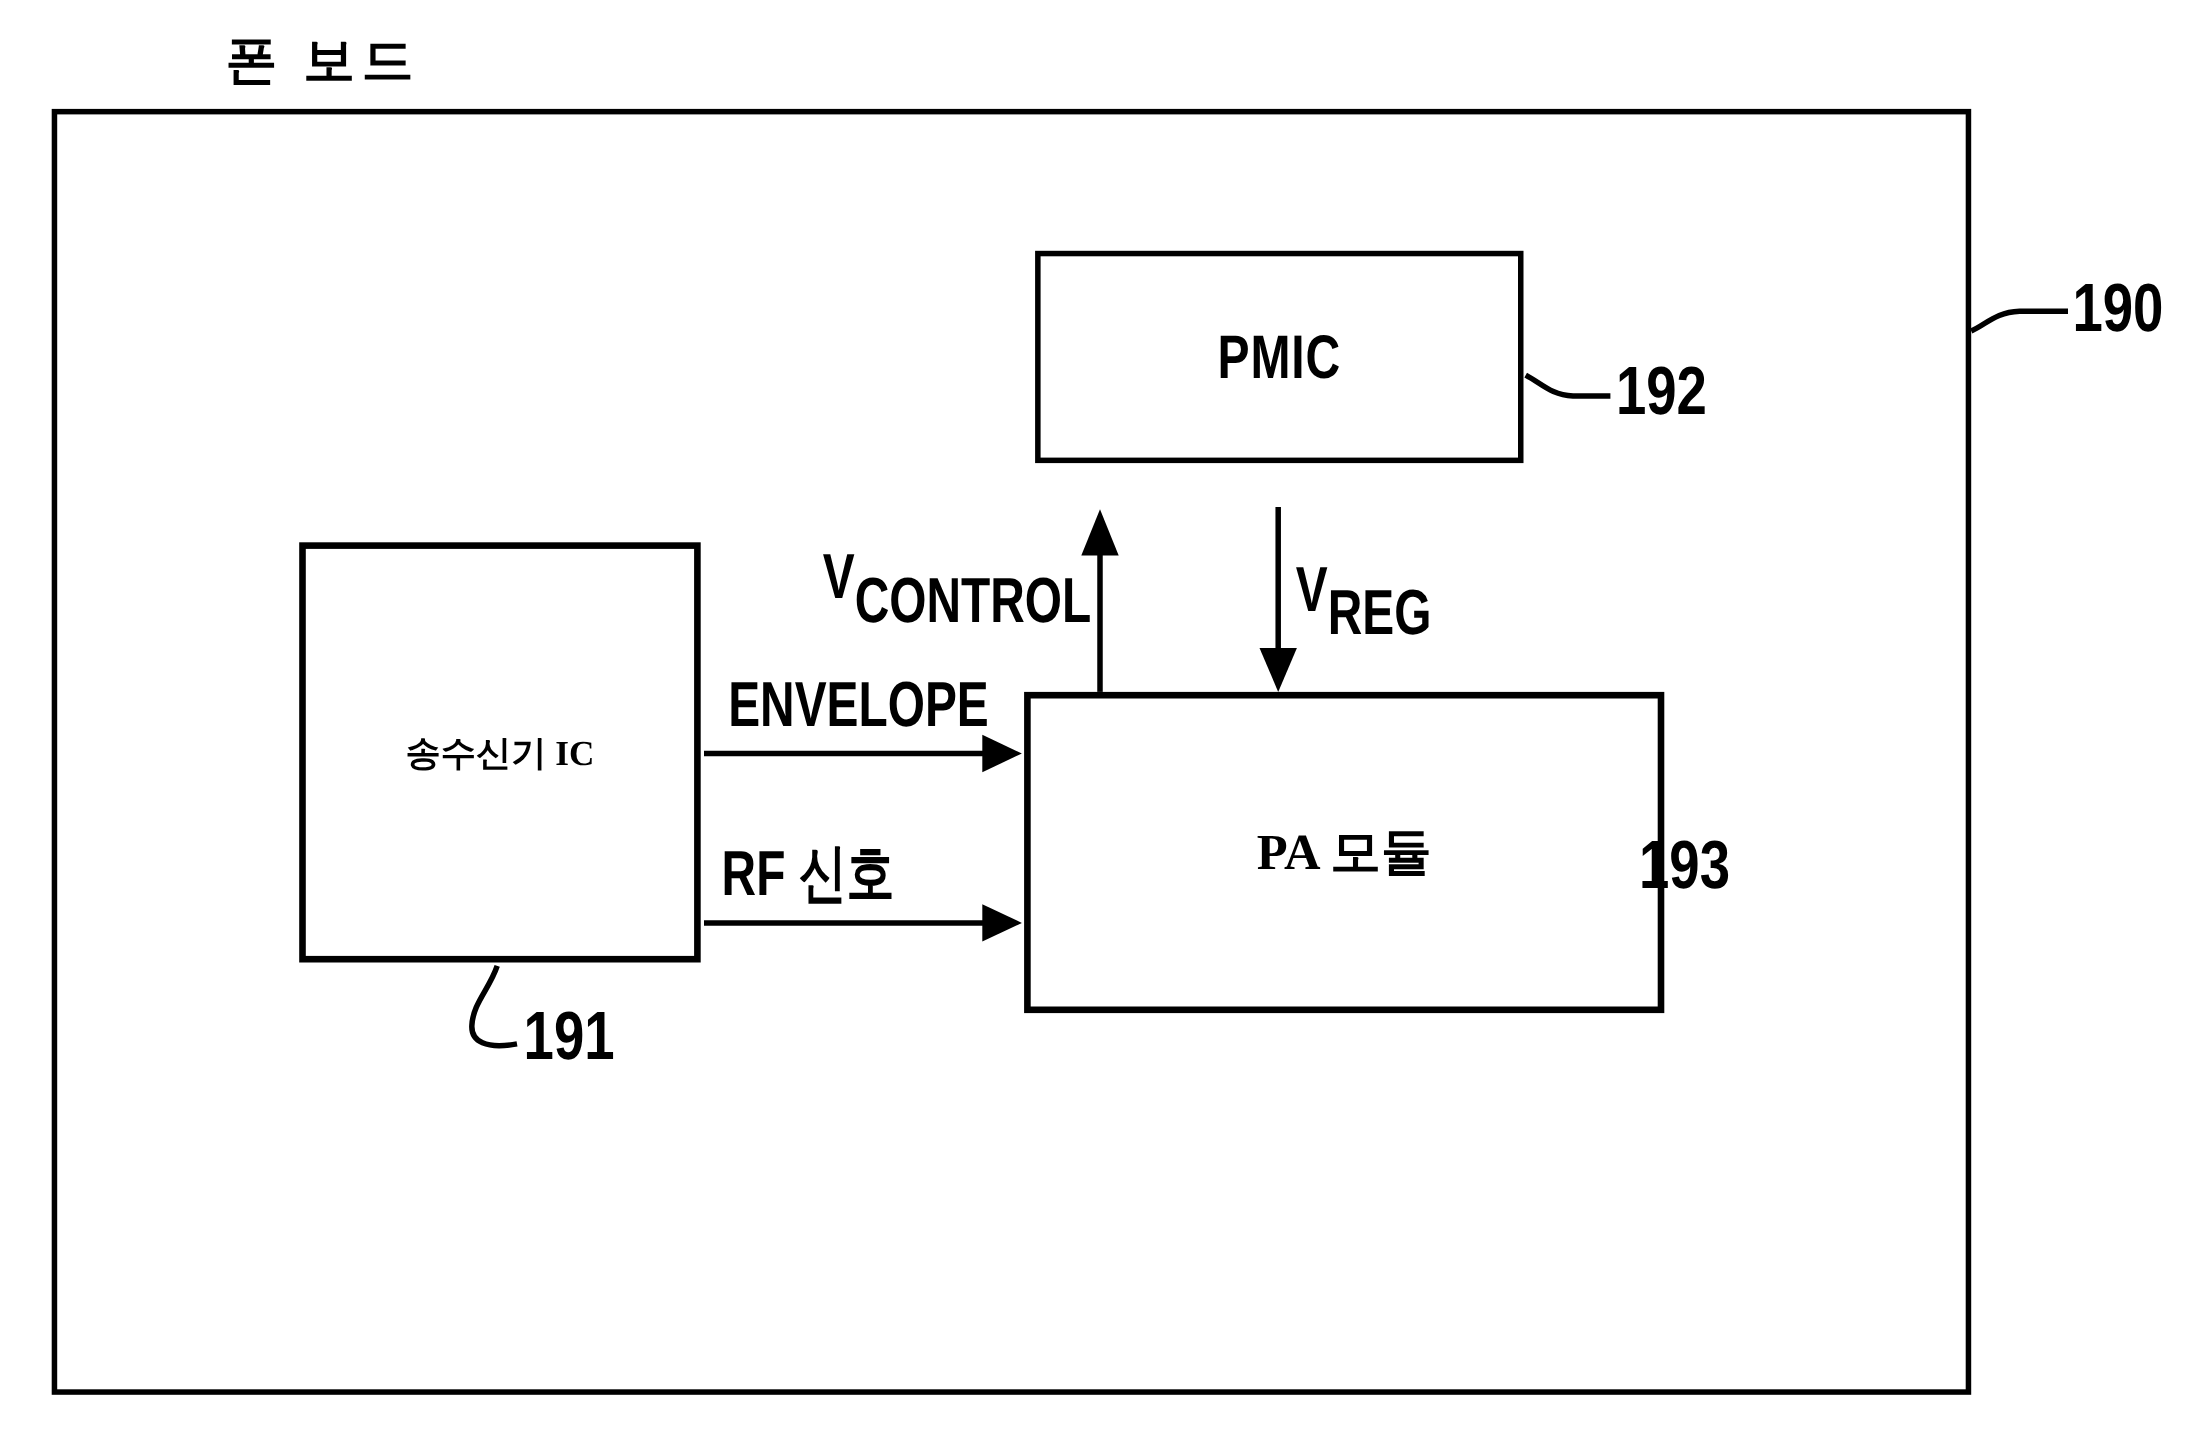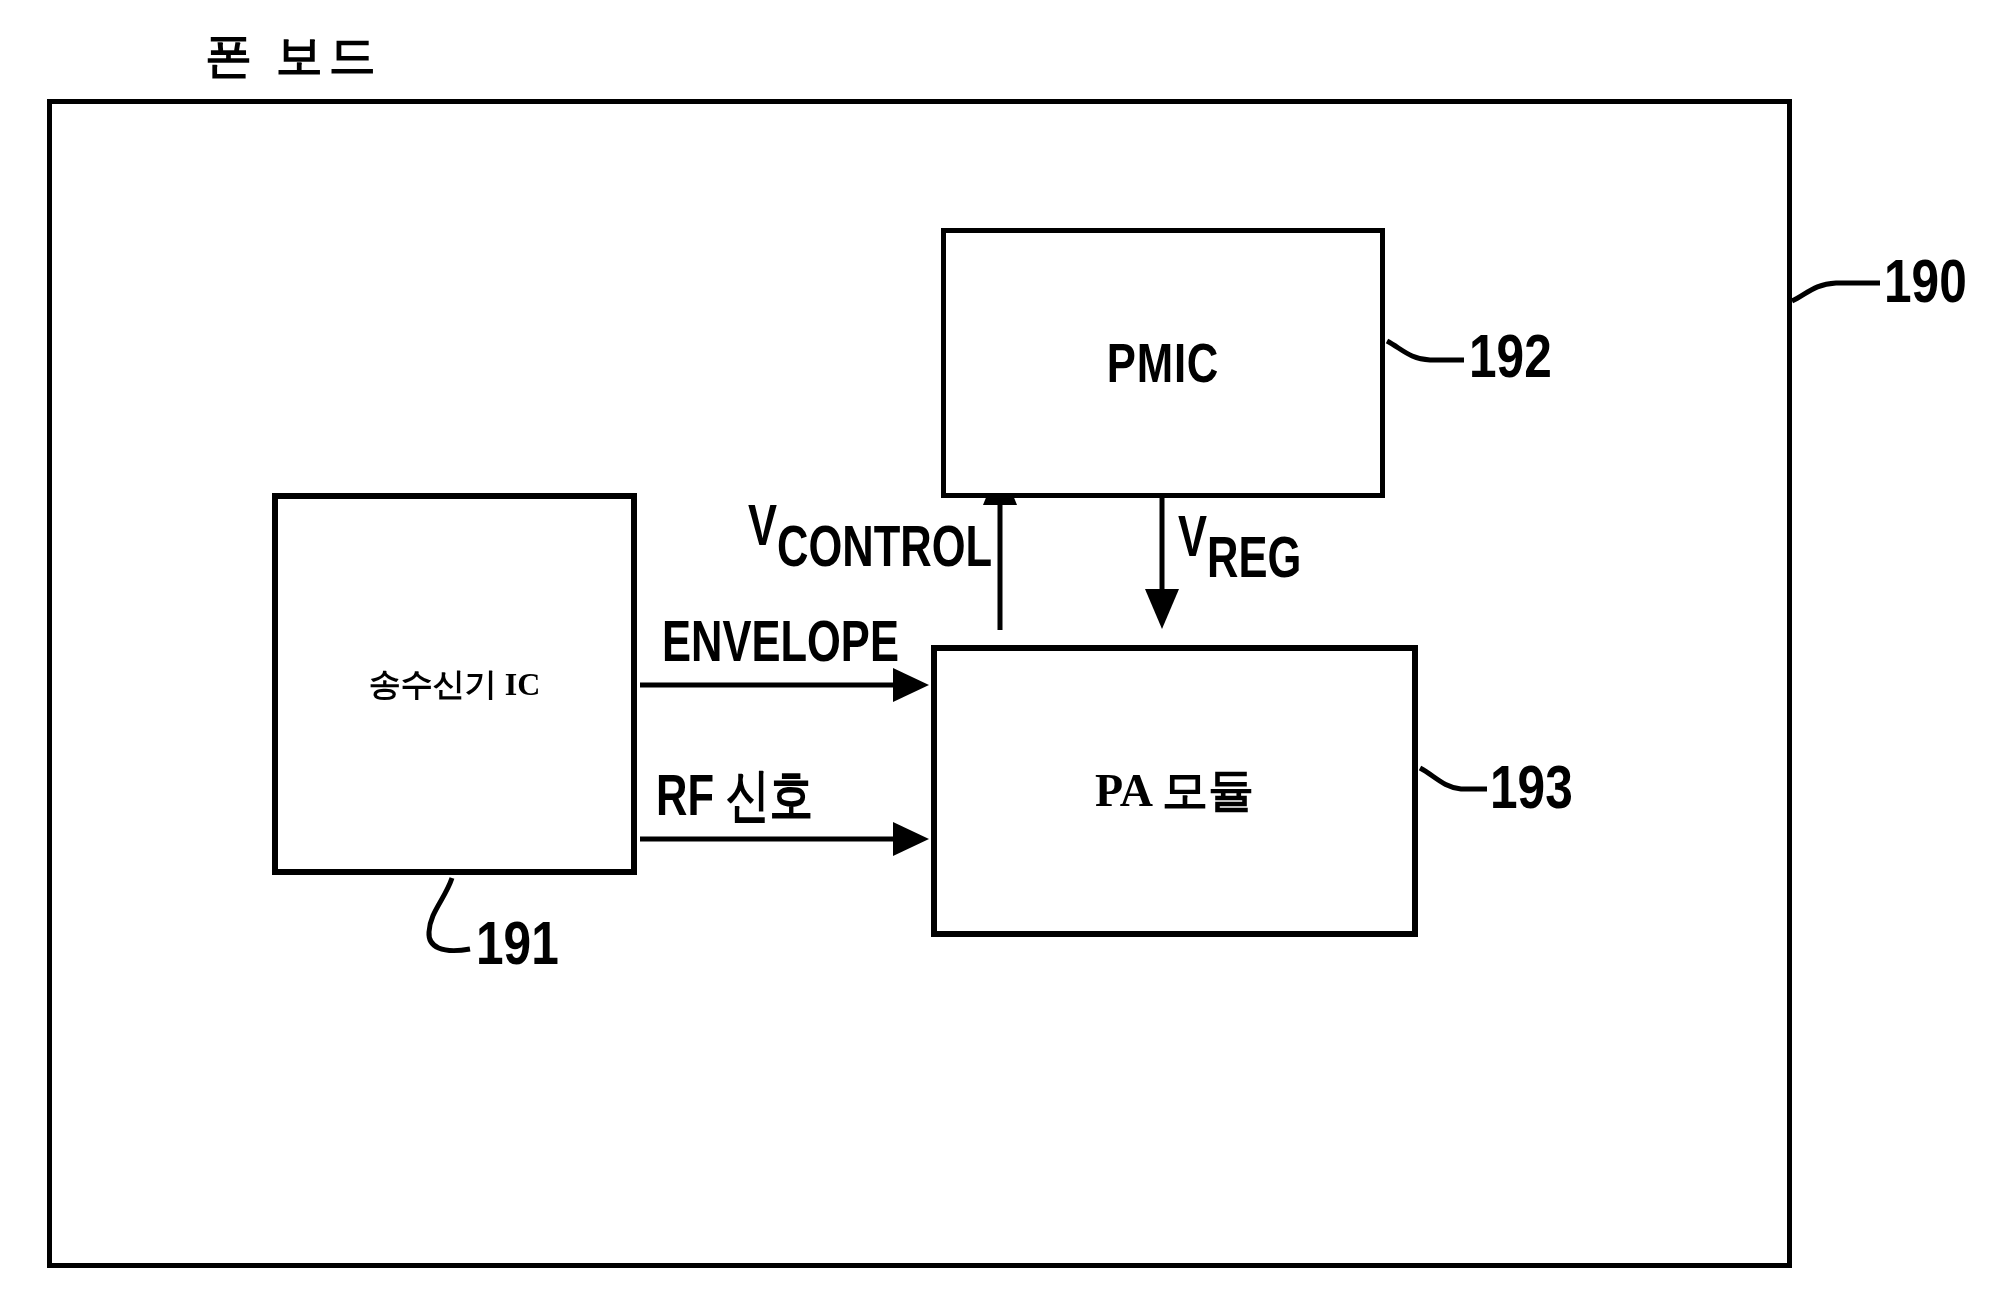--- a/index.html
+++ b/index.html
@@ -102,25 +102,25 @@
   </svg>
 
   <div class="outer-box"></div>
 
   <div class="abs serif-label title">폰 보드</div>
 
   <div class="box thick" style="left:272px; top:493px; width:365px; height:382px;">
     <span class="serif-label blk-label-transceiver">송수신기 IC</span>
   </div>
 
-  <div class="box" style="left:941px; top:228px; width:444px; height:270px;">
+  <div class="box" style="left:941px; top:228px; width:444px; height:193px;">
     <span class="sans-label blk-label-pmic condC">PMIC</span>
   </div>
 
-  <div class="box thick" style="left:931px; top:645px; width:487px; height:292px;">
+  <div class="box thick" style="left:931px; top:629px; width:582px; height:292px;">
     <span class="serif-label blk-label-pa">PA 모듈</span>
   </div>
 
   <div class="abs sans-label sig cond75" style="left:662px; top:612px;">ENVELOPE</div>
 
   <div class="abs sans-label sig cond75" style="left:656px; top:766px;">RF 신호</div>
 
   <div class="abs sans-label sig cond75 subscripted" style="left:748px; top:496px;">
     <span class="main">V</span>
       <span class="sub">CONTROL</span>

